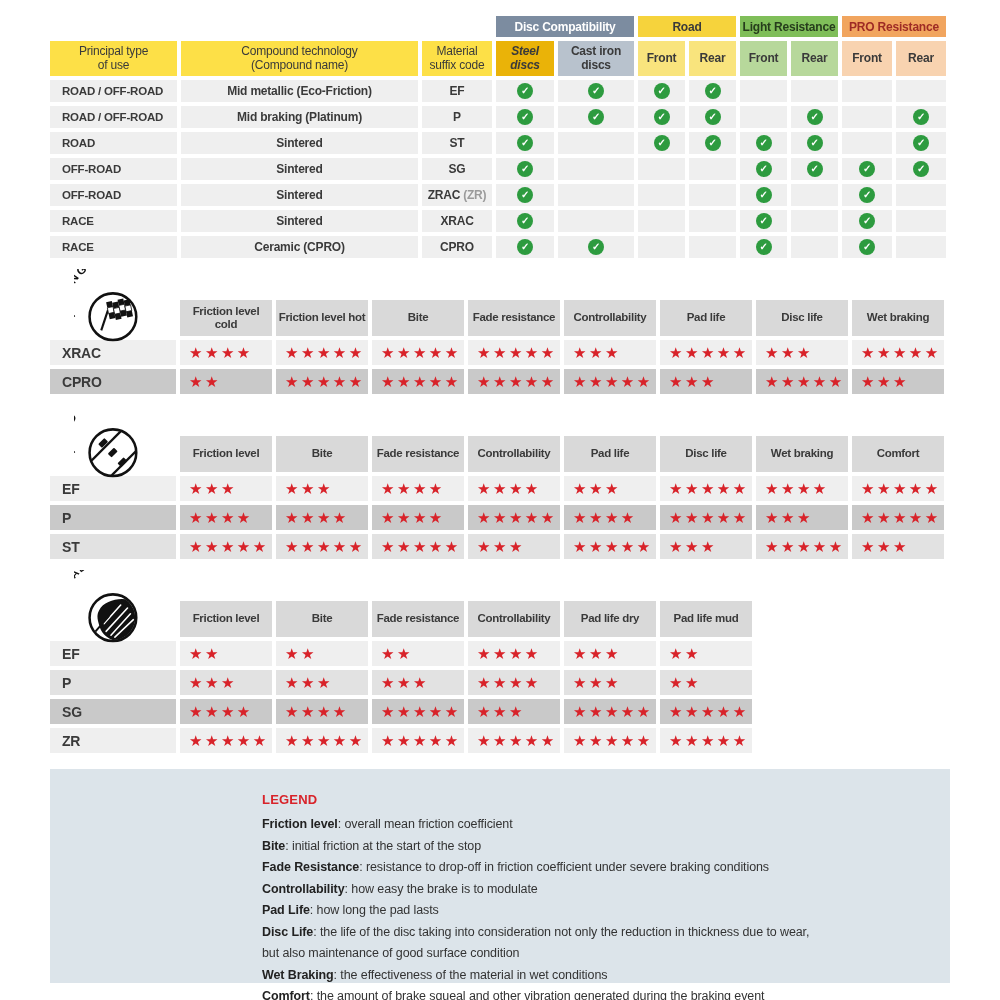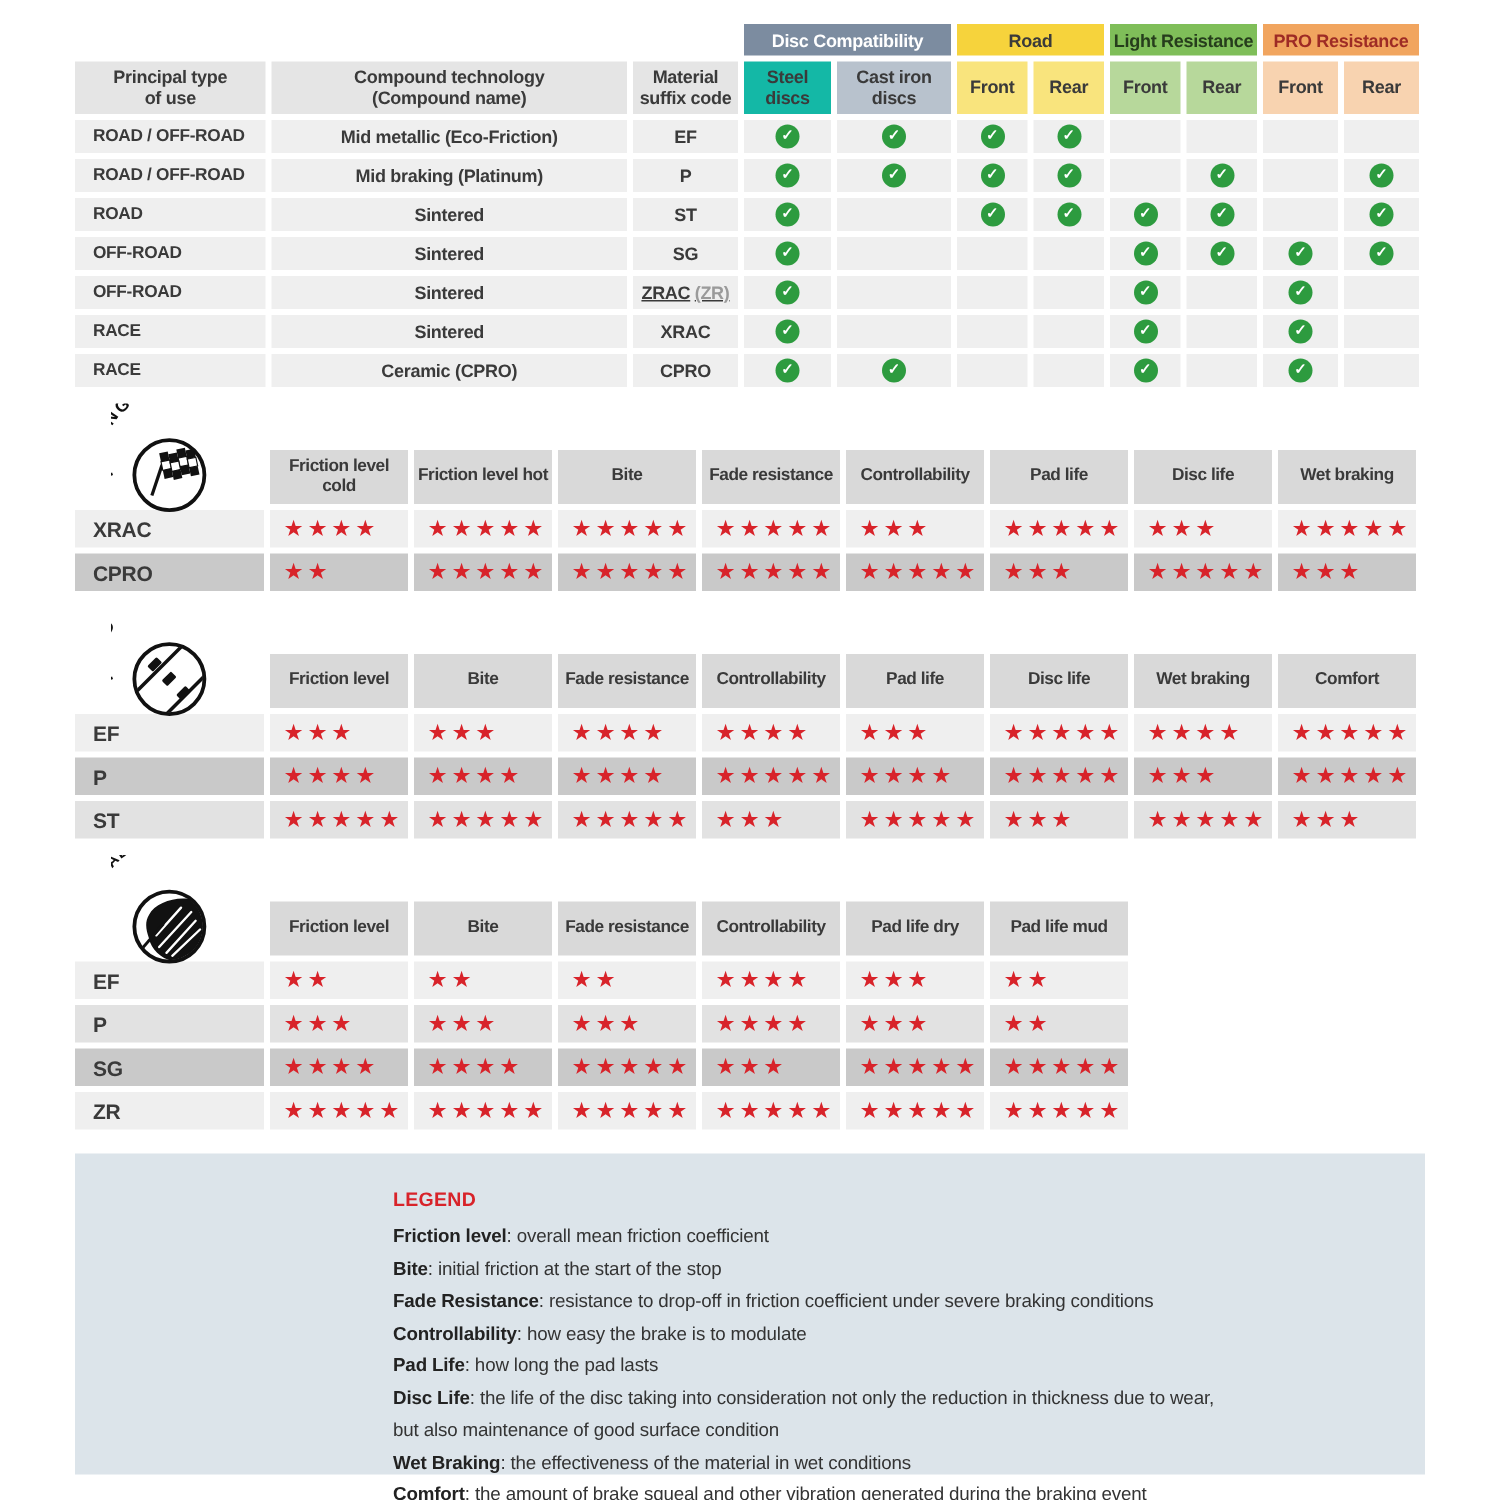--- a/index.html
+++ b/index.html
@@ -16,21 +16,21 @@
   .row { display:flex; gap:4px; margin-bottom:4px; }
   .cell { display:flex; align-items:center; justify-content:center; text-align:center; }
 
   .group-cell {
     height:21px; font-size:12px; font-weight:bold; letter-spacing:-0.2px;
     display:flex; align-items:center; justify-content:center;
   }
   .spacer { background:transparent; }
 
   .hd-cell {
-    background:#e5e5e5; height:35px; font-size:12px; font-weight:bold;
+    background:#fde047; height:35px; font-size:12px; font-weight:normal;
     line-height:1.15; white-space:pre-line; letter-spacing:-0.2px;
   }
   .sub-cell { height:35px; font-size:12px; font-weight:bold; line-height:1.15; letter-spacing:-0.2px; }
 
   .data-cell { background:#efefef; height:22px; font-size:12px; font-weight:bold; letter-spacing:-0.2px; }
   .data-cell.left { justify-content:flex-start; padding-left:12px; font-size:11.5px; }
   .suffix-alt { color:#9a9a9a; margin-left:3px; font-weight:bold; }
 
   .check {
     width:16px; height:16px; border-radius:50%; background:#2d9b3f;
@@ -82,21 +82,21 @@
         <div class="group-cell" style="width: 98px; background: rgb(127, 190, 89); color: rgb(38, 61, 28);">Light Resistance</div>
         <div class="group-cell" style="width: 104px; background: rgb(241, 165, 95); color: rgb(158, 43, 37);">PRO Resistance</div>
       </div>
     <div class="row">
         <div class="cell hd-cell" style="width: 127px;">Principal type
 of use</div>
         <div class="cell hd-cell" style="width: 237px;">Compound technology
 (Compound name)</div>
         <div class="cell hd-cell" style="width: 70px;">Material
 suffix code</div>
-        <div class="cell sub-cell" style="width: 58px; background: #14b8a6; white-space: pre-line;">Steel
+        <div class="cell sub-cell" style="width: 58px; background: #eab308; white-space: pre-line; font-style: italic;">Steel
 discs</div>
         <div class="cell sub-cell" style="width: 76px; background: rgb(184, 194, 205); white-space: pre-line;">Cast iron
 discs</div>
         <div class="cell sub-cell" style="width: 47px; background: rgb(249, 228, 125); white-space: pre-line;">Front</div>
         <div class="cell sub-cell" style="width: 47px; background: rgb(249, 228, 125); white-space: pre-line;">Rear</div>
         <div class="cell sub-cell" style="width: 47px; background: rgb(183, 216, 155); white-space: pre-line;">Front</div>
         <div class="cell sub-cell" style="width: 47px; background: rgb(183, 216, 155); white-space: pre-line;">Rear</div>
         <div class="cell sub-cell" style="width: 50px; background: rgb(248, 211, 176); white-space: pre-line;">Front</div>
         <div class="cell sub-cell" style="width: 50px; background: rgb(248, 211, 176); white-space: pre-line;">Rear</div>
       </div>
@@ -199,21 +199,21 @@
           <div class="cell data-cell" style="width: 50px;">
             <span class="check">✓</span>
           </div>
           <div class="cell data-cell" style="width: 50px;">
             <span class="check">✓</span>
           </div>
         </div>
         <div class="row">
           <div class="cell data-cell left" style="width: 127px;">OFF-ROAD</div>
           <div class="cell data-cell" style="width: 237px;">Sintered</div>
-          <div class="cell data-cell" style="width: 70px; text-decoration: underline;">
+          <div class="cell data-cell" style="width: 70px;">
             <span>ZRAC</span>
             <span class="suffix-alt">(ZR)</span>
           </div>
           <div class="cell data-cell" style="width: 58px;">
             <span class="check">✓</span>
           </div>
           <div class="cell data-cell" style="width: 76px;"></div>
           <div class="cell data-cell" style="width: 47px;"></div>
           <div class="cell data-cell" style="width: 47px;"></div>
           <div class="cell data-cell" style="width: 47px;">

